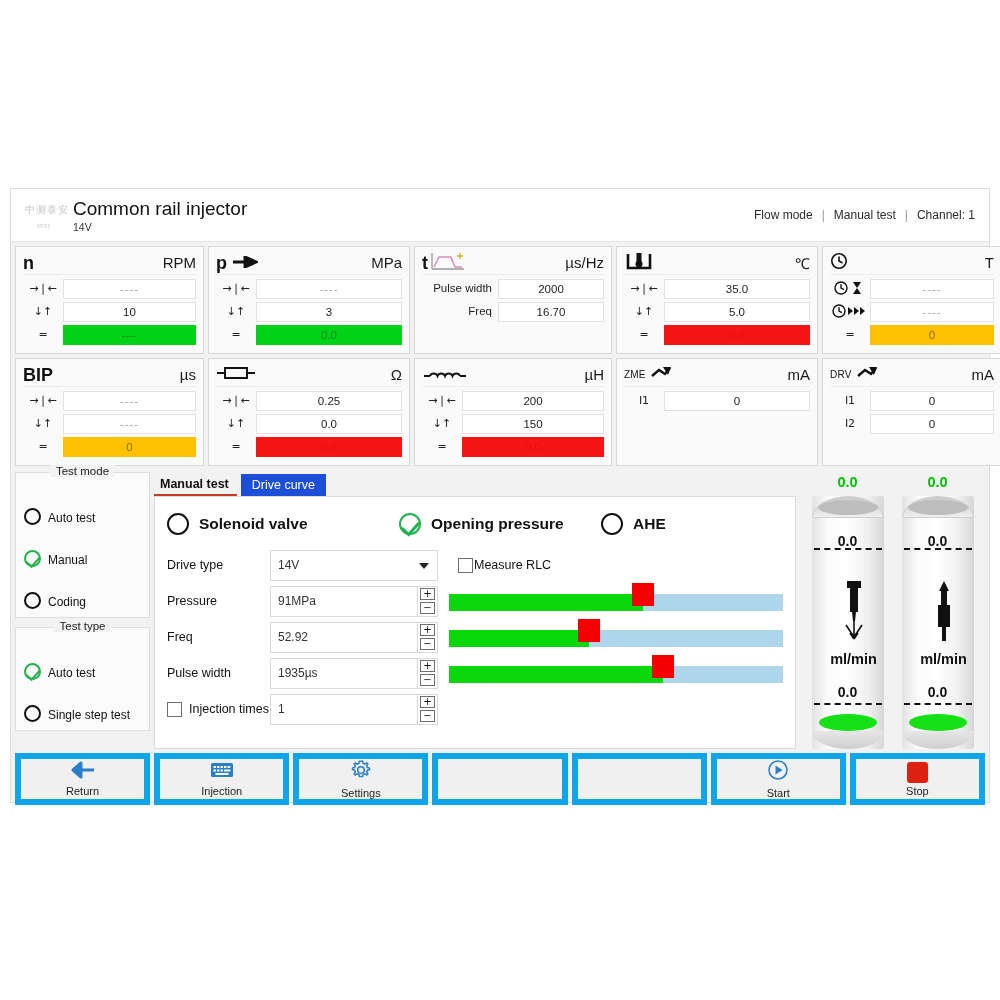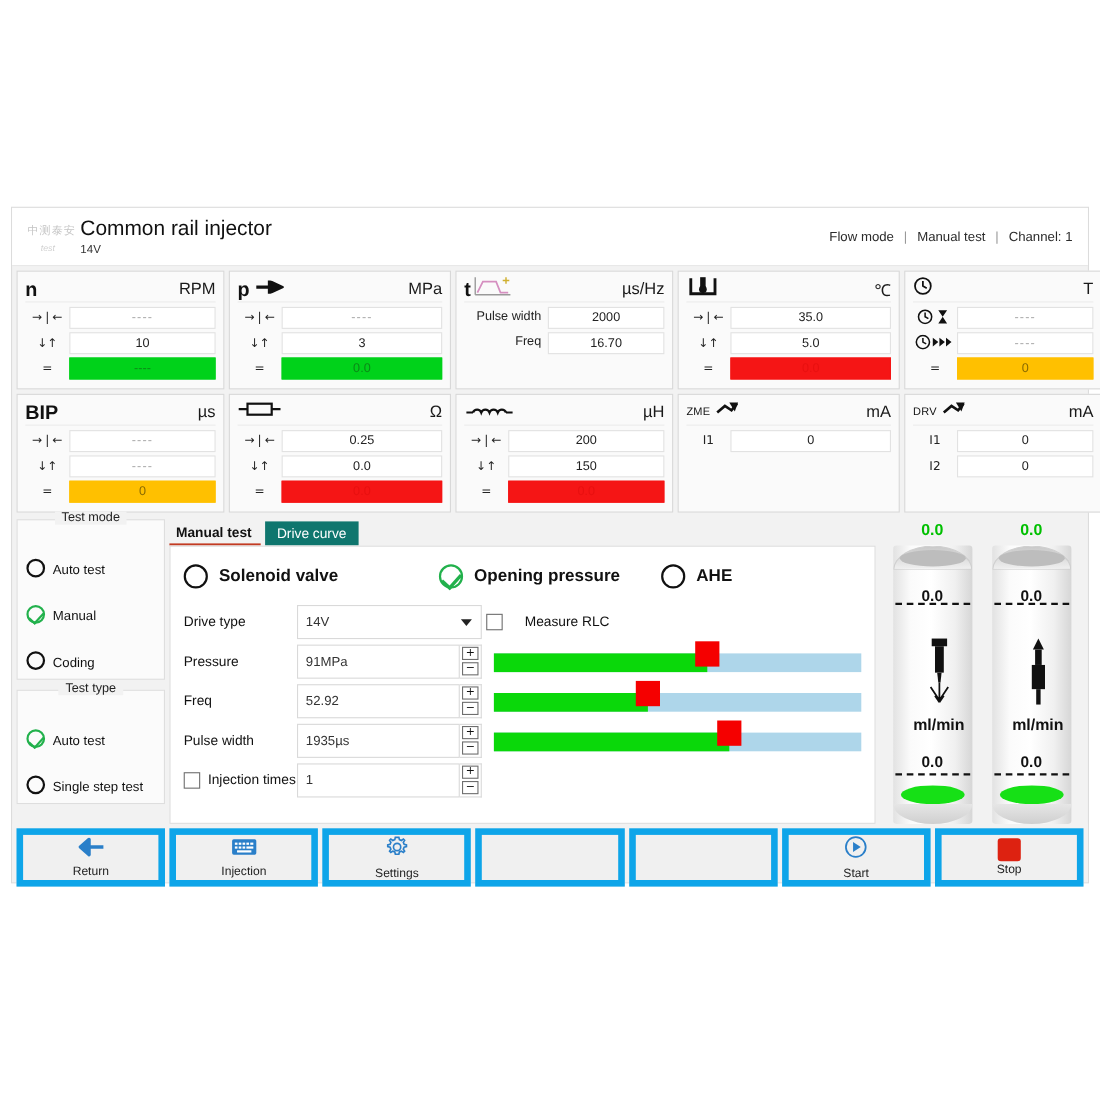--- a/index.html
+++ b/index.html
@@ -122,21 +122,21 @@
 
   
   .center { flex: 1 1 auto; display: flex; flex-direction: column; min-width: 0; }
   .tabs { display: flex; align-items: flex-end; height: 24px; flex: 0 0 auto; }
   .tab {
     font-size: 12.5px; padding: 3px 8px 3px 6px; color: #111;
     background: #f2f2f2; font-weight: bold;
     border-bottom: 2.5px solid #c23b22;
   }
   .tab.alt {
-    background: #0f766e; color: #fff; font-weight: normal;
+    background: #1d4ed8; color: #fff; font-weight: normal;
     border-bottom: none; padding: 4px 11px; margin-left: 4px;
   }
   .card {
     flex: 1 1 auto; background: #fff; border: 1px solid #dcdcdc;
     padding: 10px 12px; min-height: 0;
   }
   .bigopts { display: flex; align-items: center; height: 34px; margin-bottom: 6px; }
   .bigopt { display: flex; align-items: center; gap: 10px; }
   .bigopt .lbl { font-size: 15.5px; font-weight: bold; color: #111; }
   .radio.big { width: 22px; height: 22px; border-width: 2.2px; }
@@ -174,21 +174,21 @@
   }
   .fill { position: absolute; left: 0; top: 0; bottom: 0; background: #0ad80a; }
   .knob {
     position: absolute; top: -3px; width: 22px; height: 23px;
     background: #f50000; transform: translateX(-50%);
   }
   .chk {
     width: 15px; height: 15px; border: 1.6px solid #6e6e6e;
     background: #fff; flex: 0 0 auto;
   }
-  .inline { display: flex; align-items: center; gap: 20px; margin-left: 4px; }
+  .inline { display: flex; align-items: center; gap: 1px; margin-left: 20px; }
   .inline .lbl { font-size: 12.5px; color: #111; }
 
   
   .right {
     width: 185px; flex: 0 0 auto; display: flex; gap: 8px;
     justify-content: center; padding-top: 2px;
   }
   .cyl-col { width: 82px; display: flex; flex-direction: column; align-items: center; }
   .cyl-top-val { font-size: 14.5px; color: #00c000; font-weight: bold; height: 20px; }
   .cyl {

